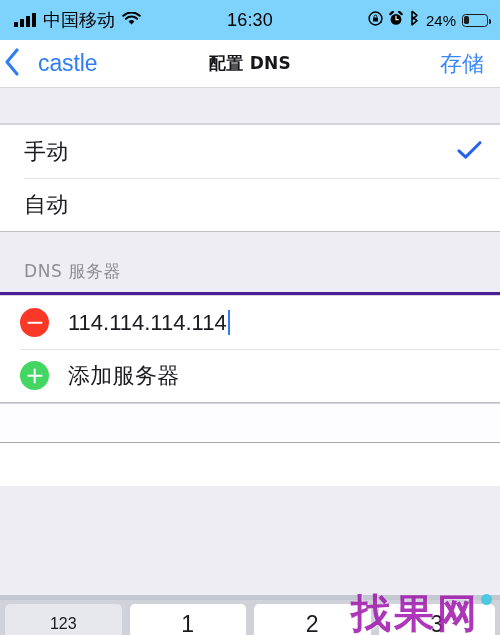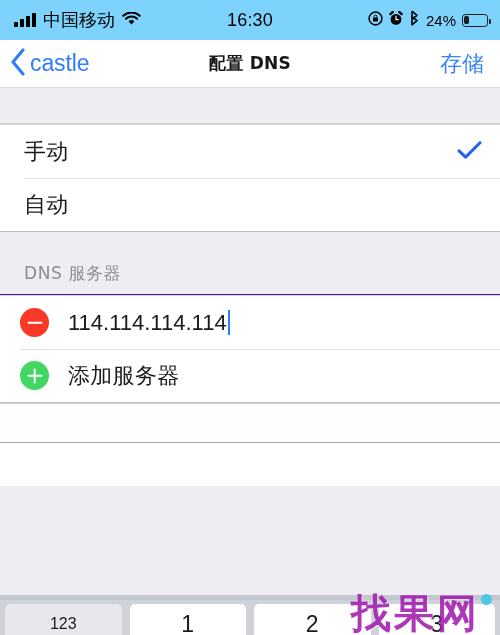--- a/index.html
+++ b/index.html
@@ -116,22 +116,22 @@
     position: relative;
     height: 48px;
     background: #ffffff;
     display: flex;
     align-items: center;
     border-bottom: 1px solid #d8d7de;
   }
   .nav-back {
     display: flex;
     align-items: center;
-    gap: 4px;
-    padding-left: 10px;
+    gap: 18px;
+    padding-left: 4px;
     cursor: pointer;
     z-index: 2;
   }
   .chev {
     display: block;
     flex: 0 0 auto;
   }
   .nav-back-label {
     font-size: 23px;
     color: #2f7cf6;
@@ -257,21 +257,21 @@
     margin-left: 1px;
   }
 
   
   .section-header {
     background: #eeedf3;
     height: 63px;
     display: flex;
     align-items: flex-end;
     padding: 0 0 9px 24px;
-    border-bottom: 1px solid #4c1d95;
+    border-bottom: 3px solid #4c1d95;
   }
   .section-header span {
     font-size: 17px;
     color: #8d8d94;
     letter-spacing: 0.6px;
     font-family: "DejaVu Sans", sans-serif;
   }
 
   .empty-group {
     background: #fdfdff;

